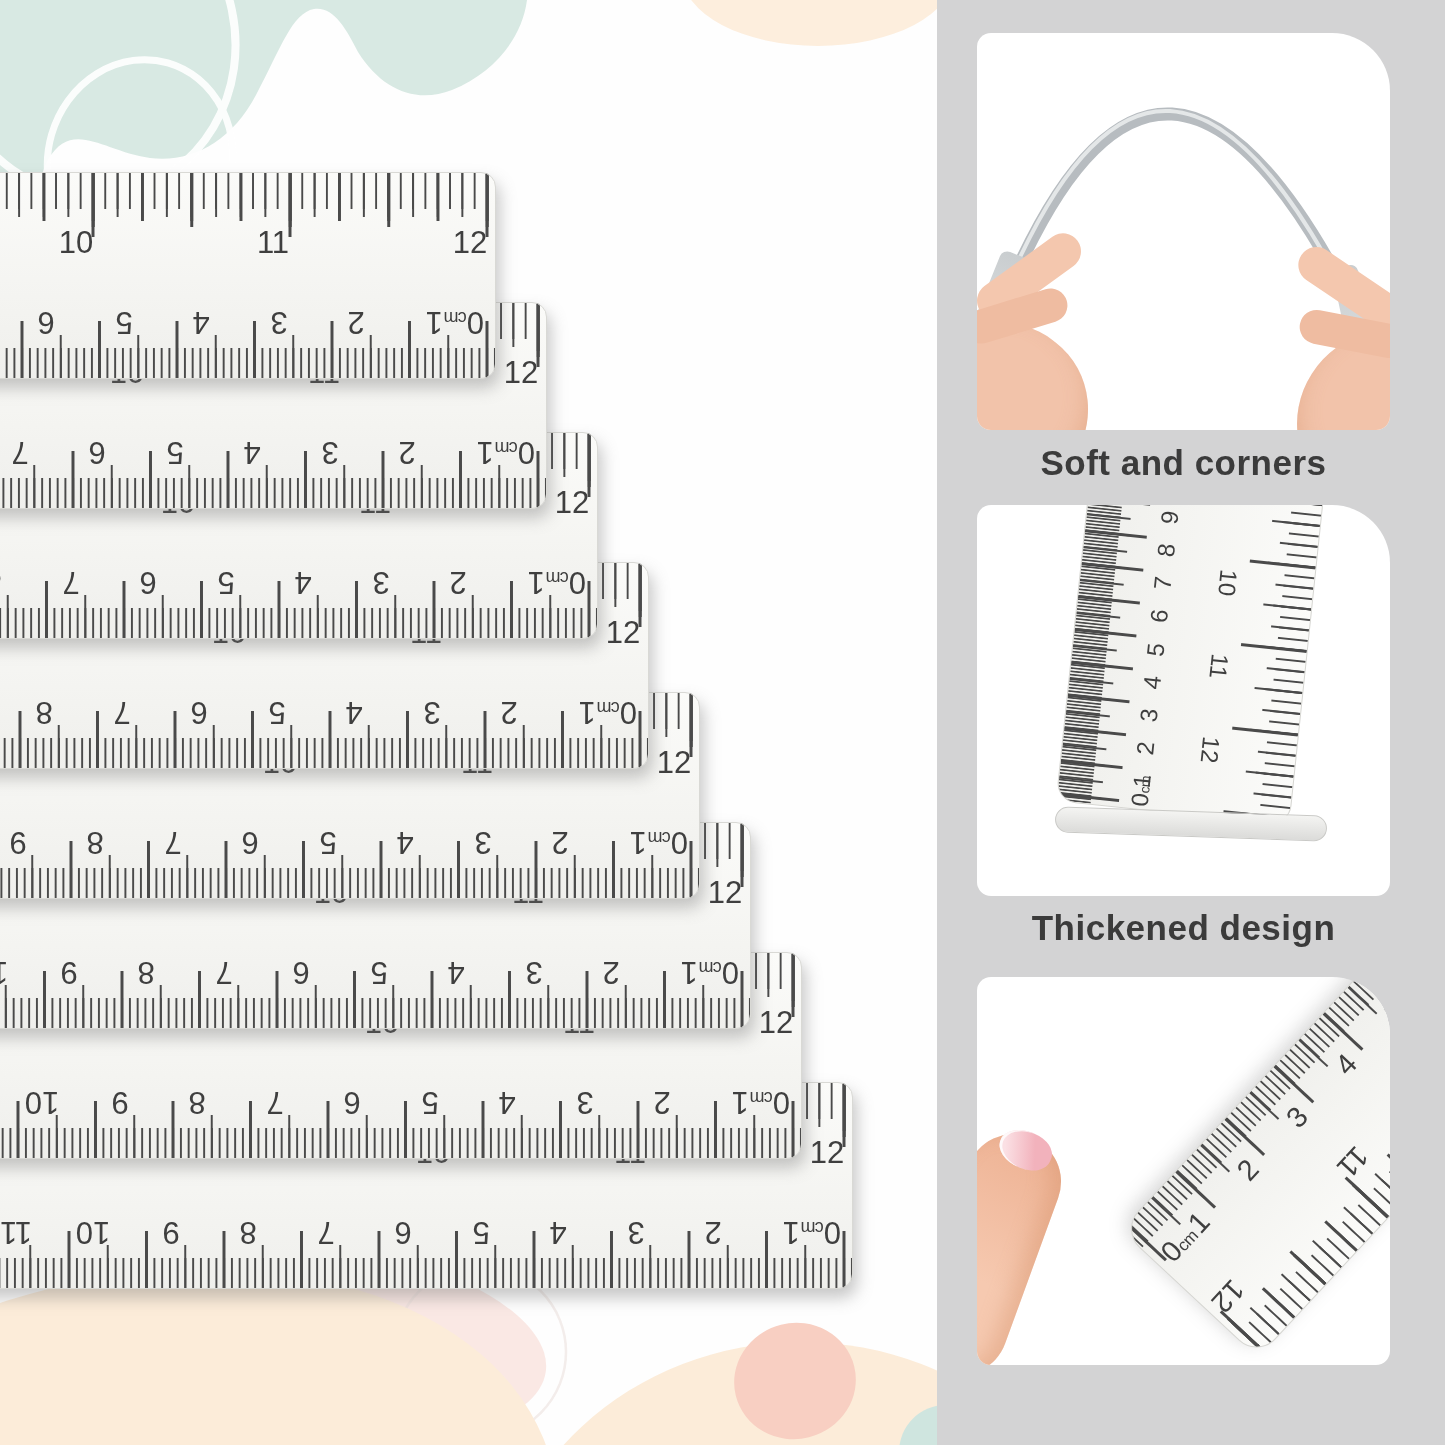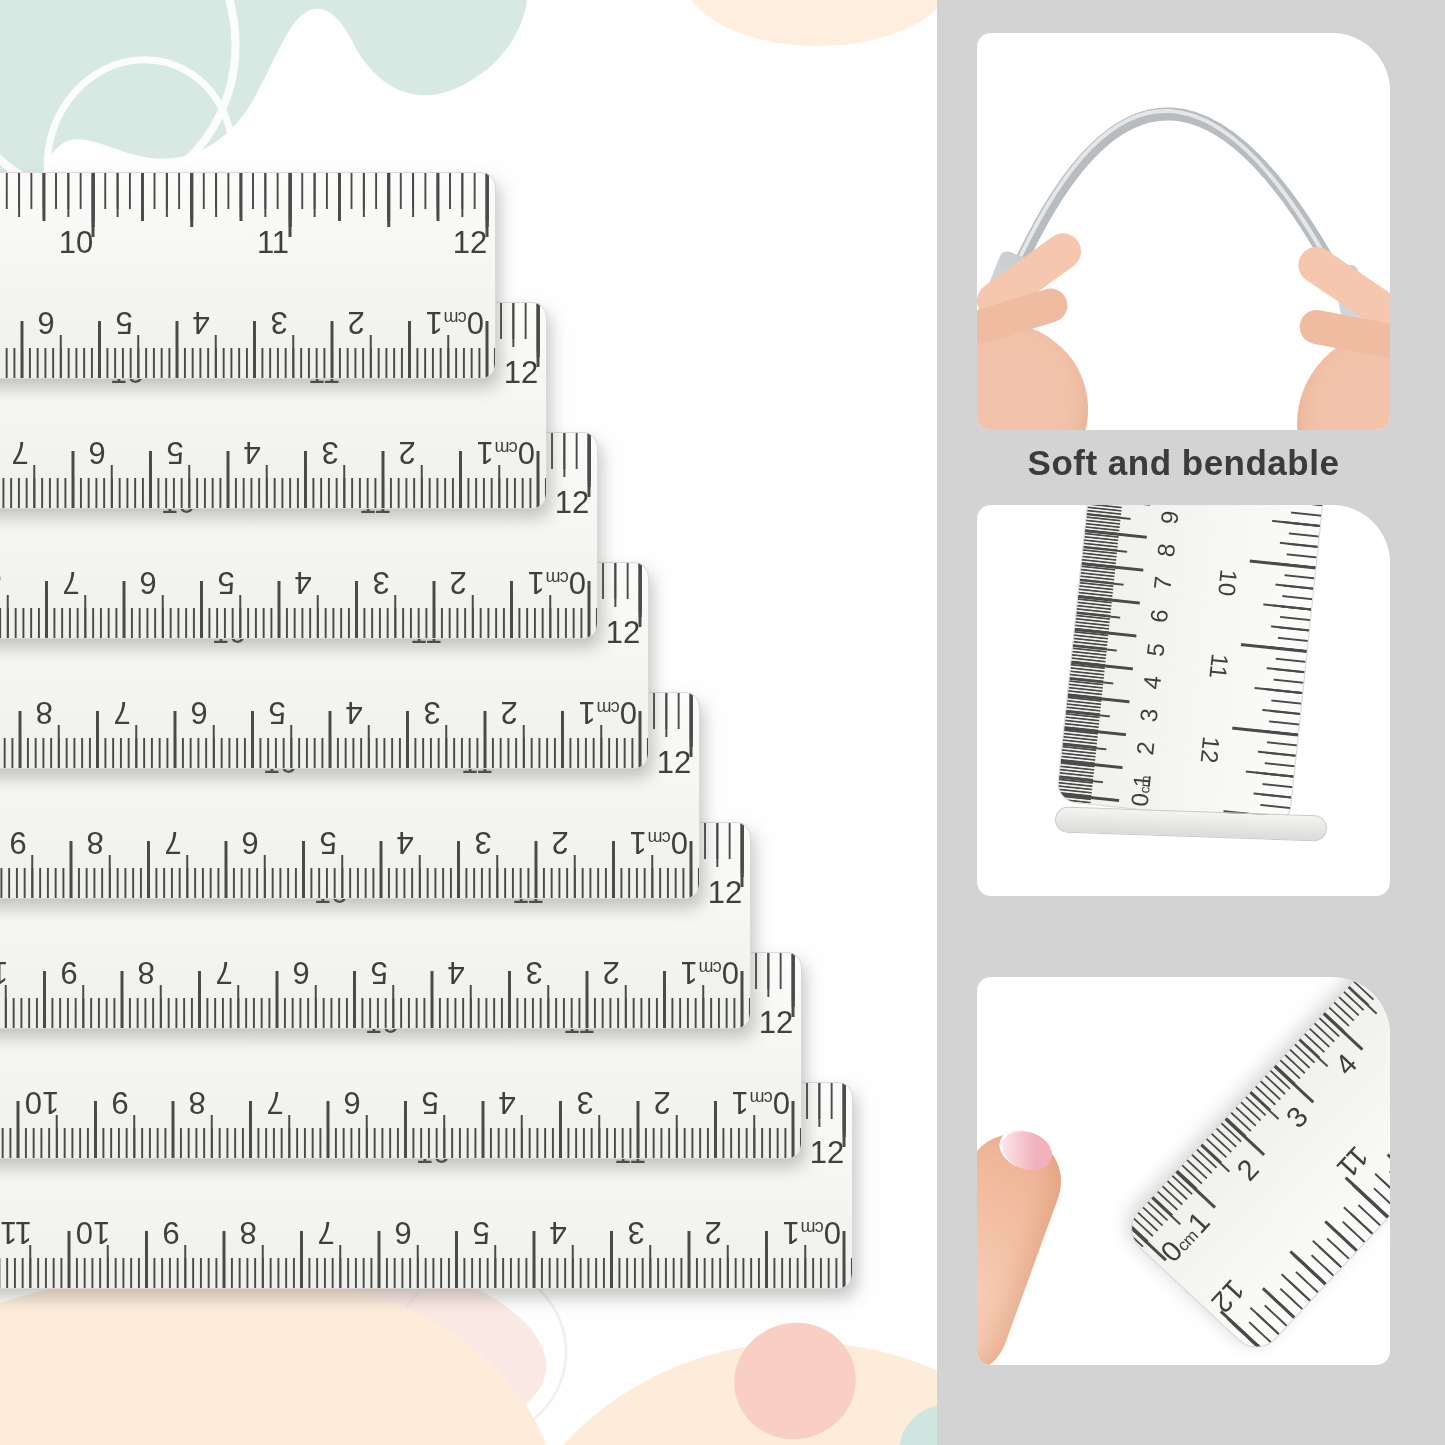--- a/index.html
+++ b/index.html
@@ -227,41 +227,42 @@
       </svg>
       <div class="grip gl"></div>
       <div class="grip gr"></div>
       <div class="hand h-l-palm"></div>
       <div class="hand h-l-f1"></div>
       <div class="hand h-l-f2"></div>
       <div class="hand h-r-palm"></div>
       <div class="hand h-r-f1"></div>
       <div class="hand h-r-f2"></div>
     </div>
-    <div class="caption cap1">Soft and bendable</div>
+    <div class="caption cap1">Soft and corners</div>
 
     <div class="card card2">
       <div id="mini2" class="mini" style="width: 430px; height: 235px; background: linear-gradient(90deg, rgb(74, 74, 74) 0px, rgb(74, 74, 74) 3px, transparent 3px) 0.5px 0px / 84px 66px repeat-x, linear-gradient(90deg, rgb(74, 74, 74) 0px, rgb(74, 74, 74) 2.5px, transparent 2.5px) 0.75px 0px / 42px 48px repeat-x, linear-gradient(90deg, rgb(74, 74, 74) 0px, rgb(74, 74, 74) 2.5px, transparent 2.5px) 0.75px 0px / 21px 38px repeat-x, linear-gradient(90deg, rgb(74, 74, 74) 0px, rgb(74, 74, 74) 2px, transparent 2px) 1px 0px / 10.5px 30px repeat-x, linear-gradient(90deg, rgb(74, 74, 74) 0px, rgb(74, 74, 74) 3px, transparent 3px) 23.3px 100% / 33.1px 62px repeat-x, linear-gradient(90deg, rgb(74, 74, 74) 0px, rgb(74, 74, 74) 2px, transparent 2px) 7.25px 100% / 16.55px 44px repeat-x, linear-gradient(90deg, rgb(74, 74, 74) 0px, rgb(74, 74, 74) 1.6px, transparent 1.6px) 0.83px 100% / 3.31px 34px repeat-x, linear-gradient(rgb(251, 251, 249), rgb(244, 244, 241) 60%, rgb(239, 239, 236)) 0px 0px / 100% 100% no-repeat rgb(246, 246, 243);">
           <span class="num" style="left: 144px; top: 74px; font-size: 24px;">10</span>
           <span class="num" style="left: 228px; top: 74px; font-size: 24px;">11</span>
           <span class="num" style="left: 312px; top: 74px; font-size: 24px;">12</span>
           <span class="num cmn" style="left: 360px; top: 138px; font-size: 24px;">0<span class="unit">cm</span></span>
           <span class="num cmn" style="left: 349.9px; top: 138px; font-size: 24px;">1</span>
           <span class="num cmn" style="left: 316.8px; top: 138px; font-size: 24px;">2</span>
           <span class="num cmn" style="left: 283.7px; top: 138px; font-size: 24px;">3</span>
           <span class="num cmn" style="left: 250.6px; top: 138px; font-size: 24px;">4</span>
           <span class="num cmn" style="left: 217.5px; top: 138px; font-size: 24px;">5</span>
           <span class="num cmn" style="left: 184.4px; top: 138px; font-size: 24px;">6</span>
           <span class="num cmn" style="left: 151.3px; top: 138px; font-size: 24px;">7</span>
           <span class="num cmn" style="left: 118.2px; top: 138px; font-size: 24px;">8</span>
           <span class="num cmn" style="left: 85.1px; top: 138px; font-size: 24px;">9</span>
           <span class="num cmn" style="left: 52px; top: 138px; font-size: 24px;">10</span>
         </div>
       <div class="thickness"></div>
     </div>
+    <div class="caption cap2">Thickened design</div>
 
     <div class="card card3">
       <div class="finger"></div>
       <div class="nail"></div>
       <div id="mini3" class="mini" style="width: 900px; height: 188px; background: linear-gradient(90deg, rgb(74, 74, 74) 0px, rgb(74, 74, 74) 3px, transparent 3px) 156.5px 0px / 183px 58px repeat-x, linear-gradient(90deg, rgb(74, 74, 74) 0px, rgb(74, 74, 74) 2.5px, transparent 2.5px) 65.25px 0px / 91.5px 48px repeat-x, linear-gradient(90deg, rgb(74, 74, 74) 0px, rgb(74, 74, 74) 2.5px, transparent 2.5px) 19.5px 0px / 45.75px 43px repeat-x, linear-gradient(90deg, rgb(74, 74, 74) 0px, rgb(74, 74, 74) 2px, transparent 2px) 19.75px 0px / 22.875px 39px repeat-x, linear-gradient(90deg, rgb(74, 74, 74) 0px, rgb(74, 74, 74) 2px, transparent 2px) 8.3125px 0px / 11.4375px 30px repeat-x, linear-gradient(90deg, rgb(74, 74, 74) 0px, rgb(74, 74, 74) 3px, transparent 3px) 24.5px 100% / 72px 53px repeat-x, linear-gradient(90deg, rgb(74, 74, 74) 0px, rgb(74, 74, 74) 2px, transparent 2px) 25px 100% / 36px 39px repeat-x, linear-gradient(90deg, rgb(74, 74, 74) 0px, rgb(74, 74, 74) 1.6px, transparent 1.6px) 3.6px 100% / 7.2px 27px repeat-x, linear-gradient(rgb(251, 251, 249), rgb(244, 244, 241) 60%, rgb(239, 239, 236)) 0px 0px / 100% 100% no-repeat rgb(246, 246, 243);">
           <span class="num" style="left: 641px; top: 49px; font-size: 29px;">11</span>
           <span class="num" style="left: 824px; top: 49px; font-size: 29px;">12</span>
           <span class="num cmn" style="left: 819px; top: 120px; font-size: 29px;">0<span class="unit">cm</span></span>
           <span class="num cmn" style="left: 790px; top: 120px; font-size: 29px;">1</span>
           <span class="num cmn" style="left: 718px; top: 120px; font-size: 29px;">2</span>

